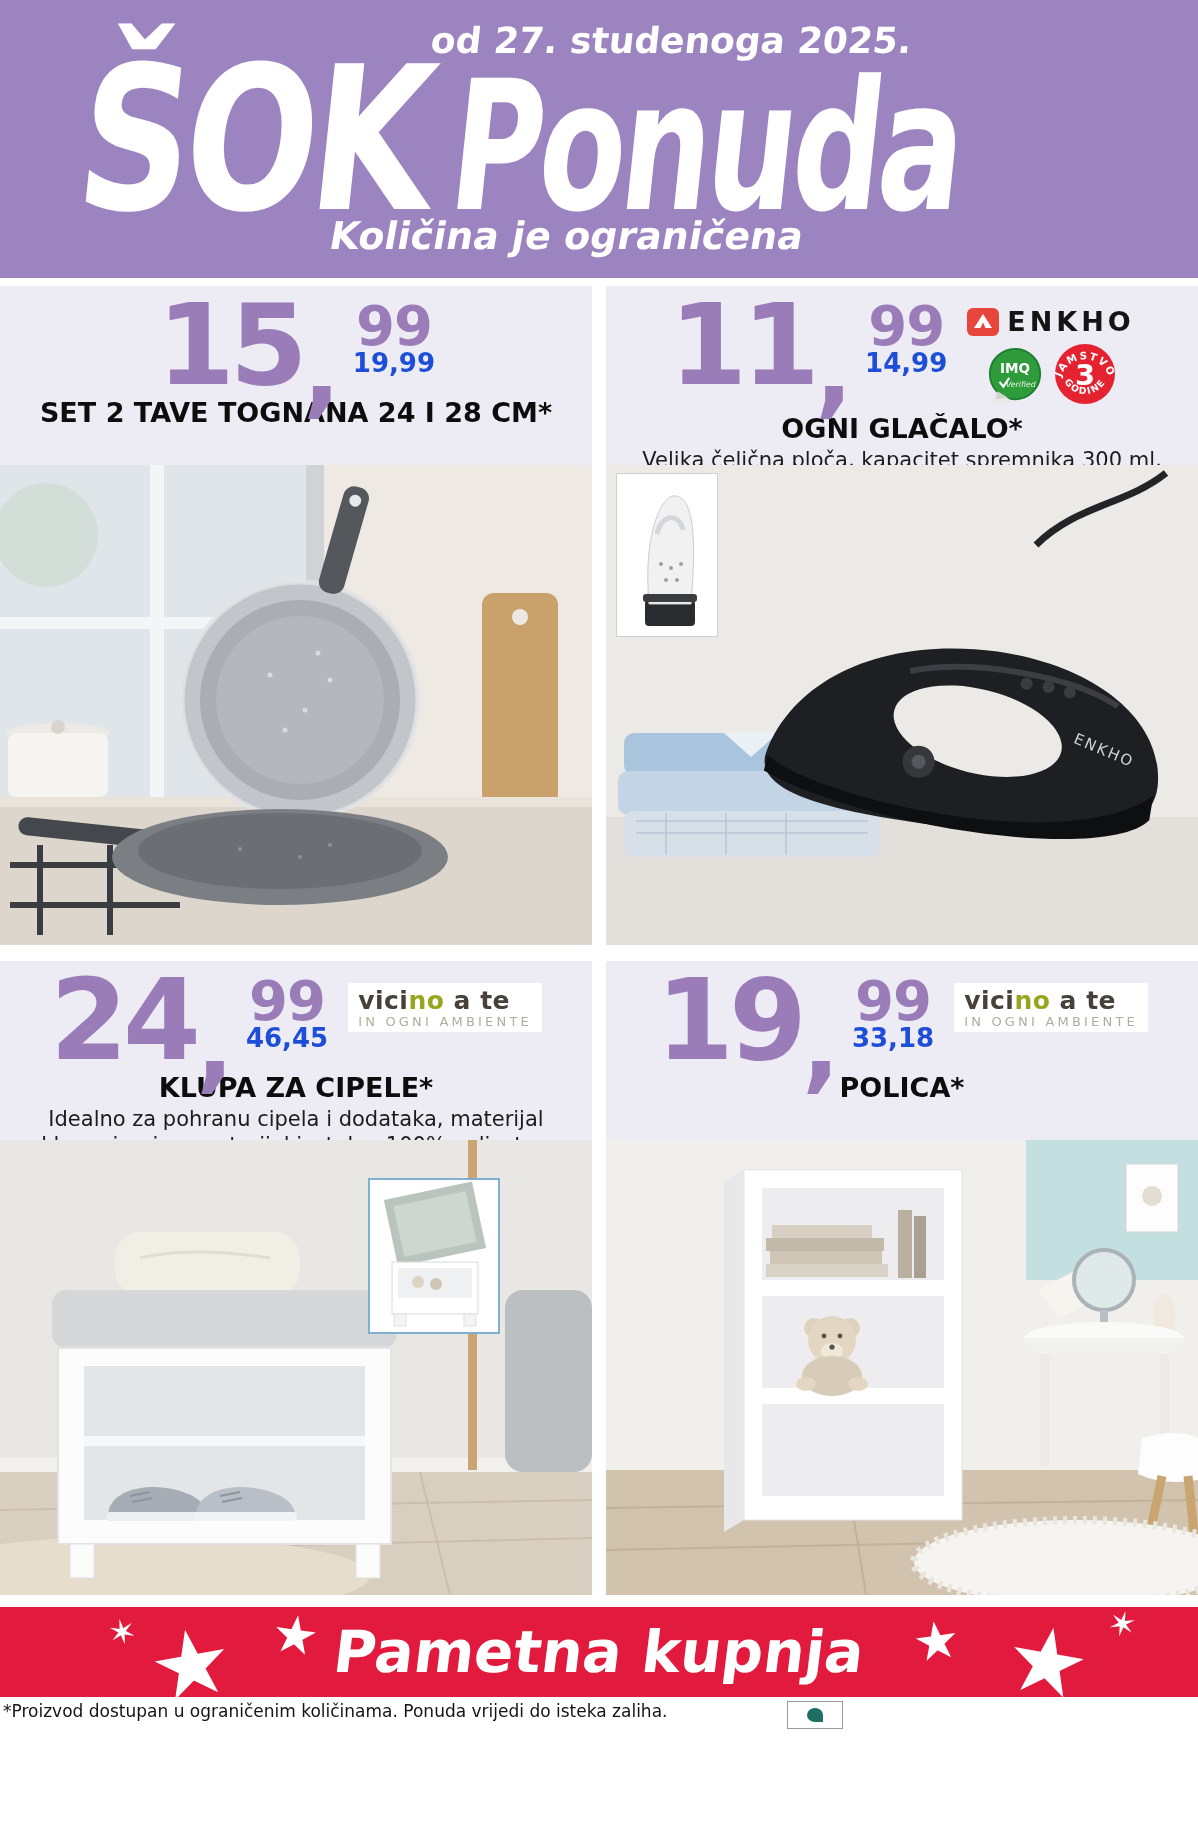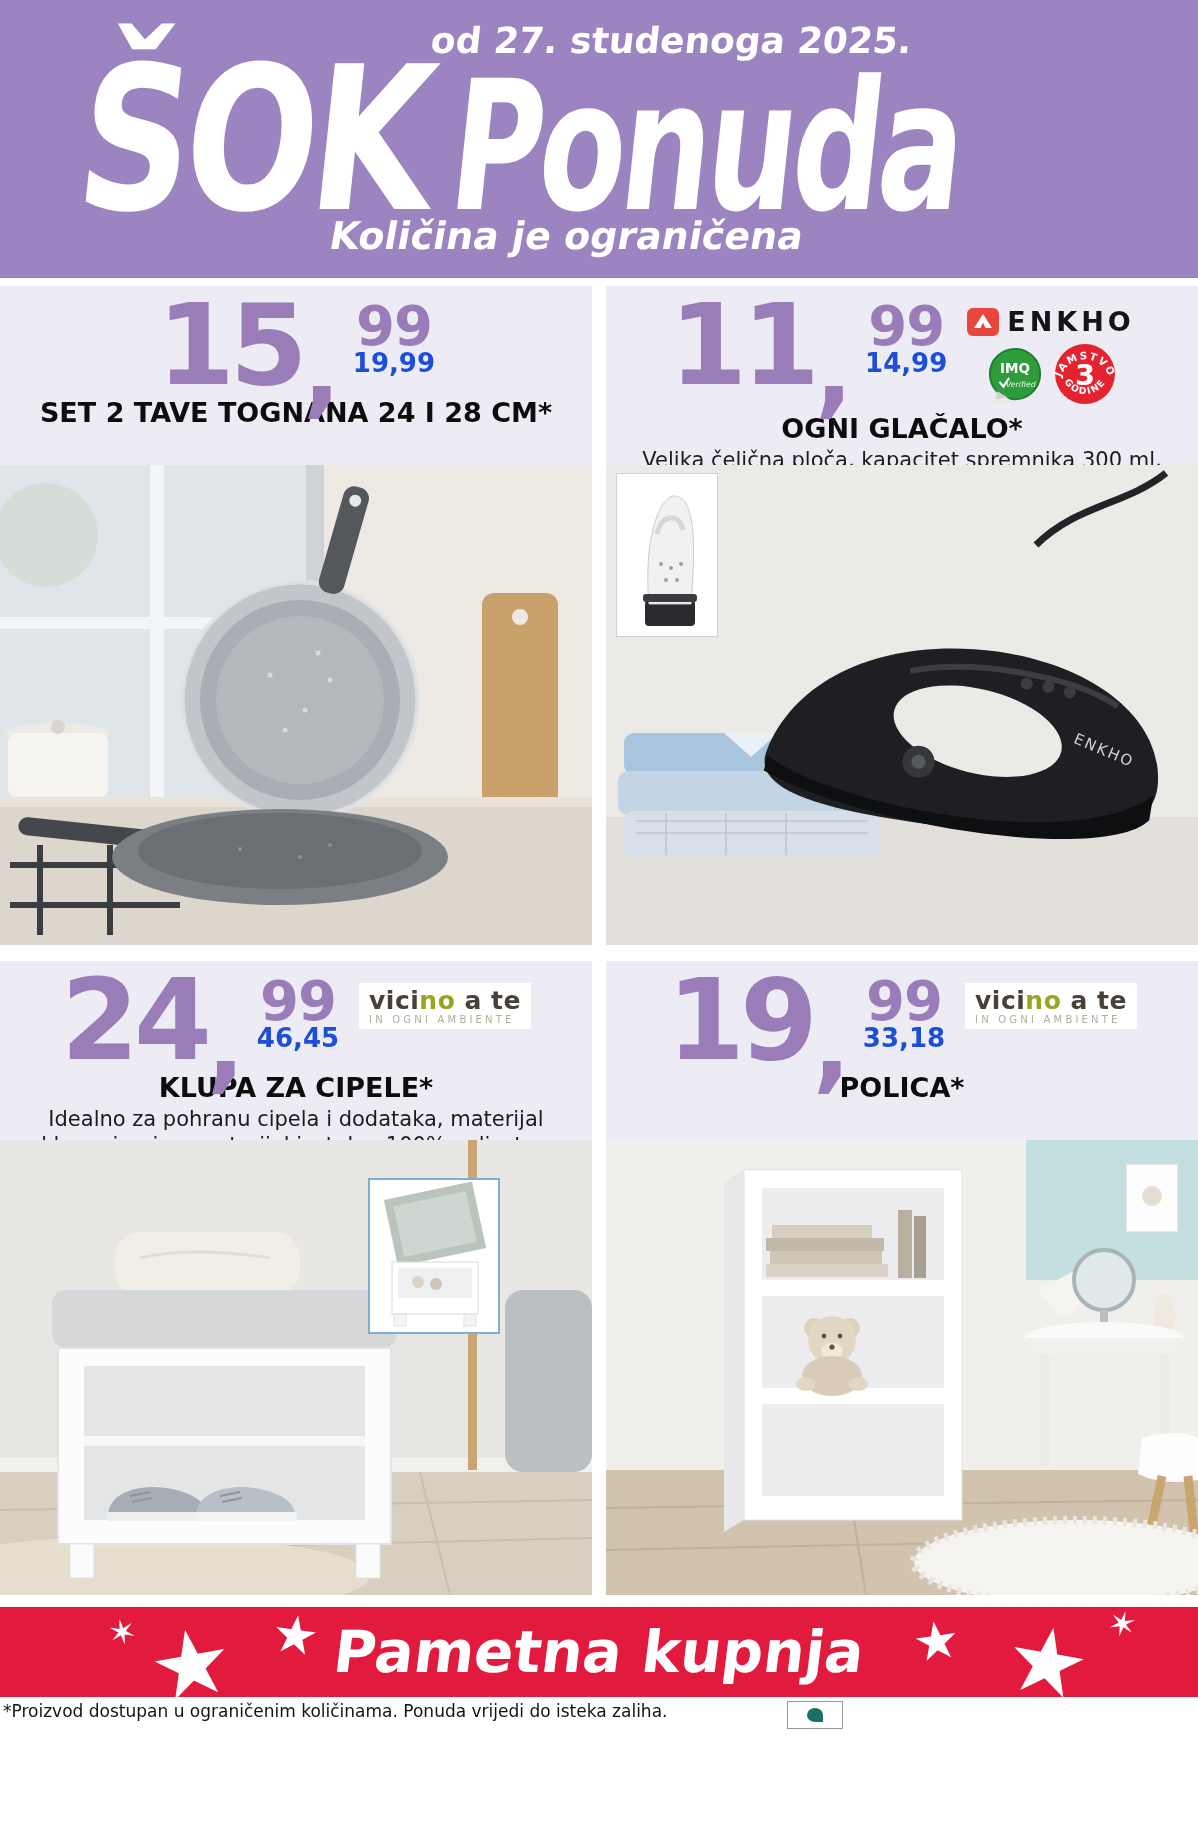--- a/index.html
+++ b/index.html
@@ -39,21 +39,21 @@
   .card-photo svg{display:block;width:100%;height:100%;}
 
   
   .brand-stack{display:flex;flex-direction:column;align-items:center;gap:6px;margin-top:4px;}
   .enkho-row{display:flex;align-items:center;gap:8px;}
   .enkho-text{font-size:27px;letter-spacing:4px;color:#141414;font-weight:600;}
   .badge-row{display:flex;align-items:flex-end;gap:10px;}
   .vicino{background:#fff;padding:5px 10px 4px;margin-top:6px;text-align:left;line-height:1;}
   .v-main{font-size:25px;color:#47413a;font-weight:700;letter-spacing:0.5px;}
   .v-green{color:#98a61f;}
-  .v-sub{font-size:10px;letter-spacing:3.2px;color:#b2ac9d;margin-top:2px;white-space:nowrap;}
+  .v-sub{font-size:13px;letter-spacing:3.2px;color:#b2ac9d;margin-top:2px;white-space:nowrap;}
 
   
   .inset{position:absolute;background:#fff;}
   .inset-iron{left:10px;top:8px;width:100px;height:162px;border:1px solid #ccd1d5;}
   .inset-bench{top:38px;right:92px;width:128px;height:152px;border:2px solid #7fb0cf;}
   .inset svg{width:100%;height:100%;display:block;}
 
   
   .band{position:relative;margin-top:12px;height:90px;background:#E21A3D;color:#fff;
         display:flex;align-items:center;justify-content:center;overflow:hidden;}

